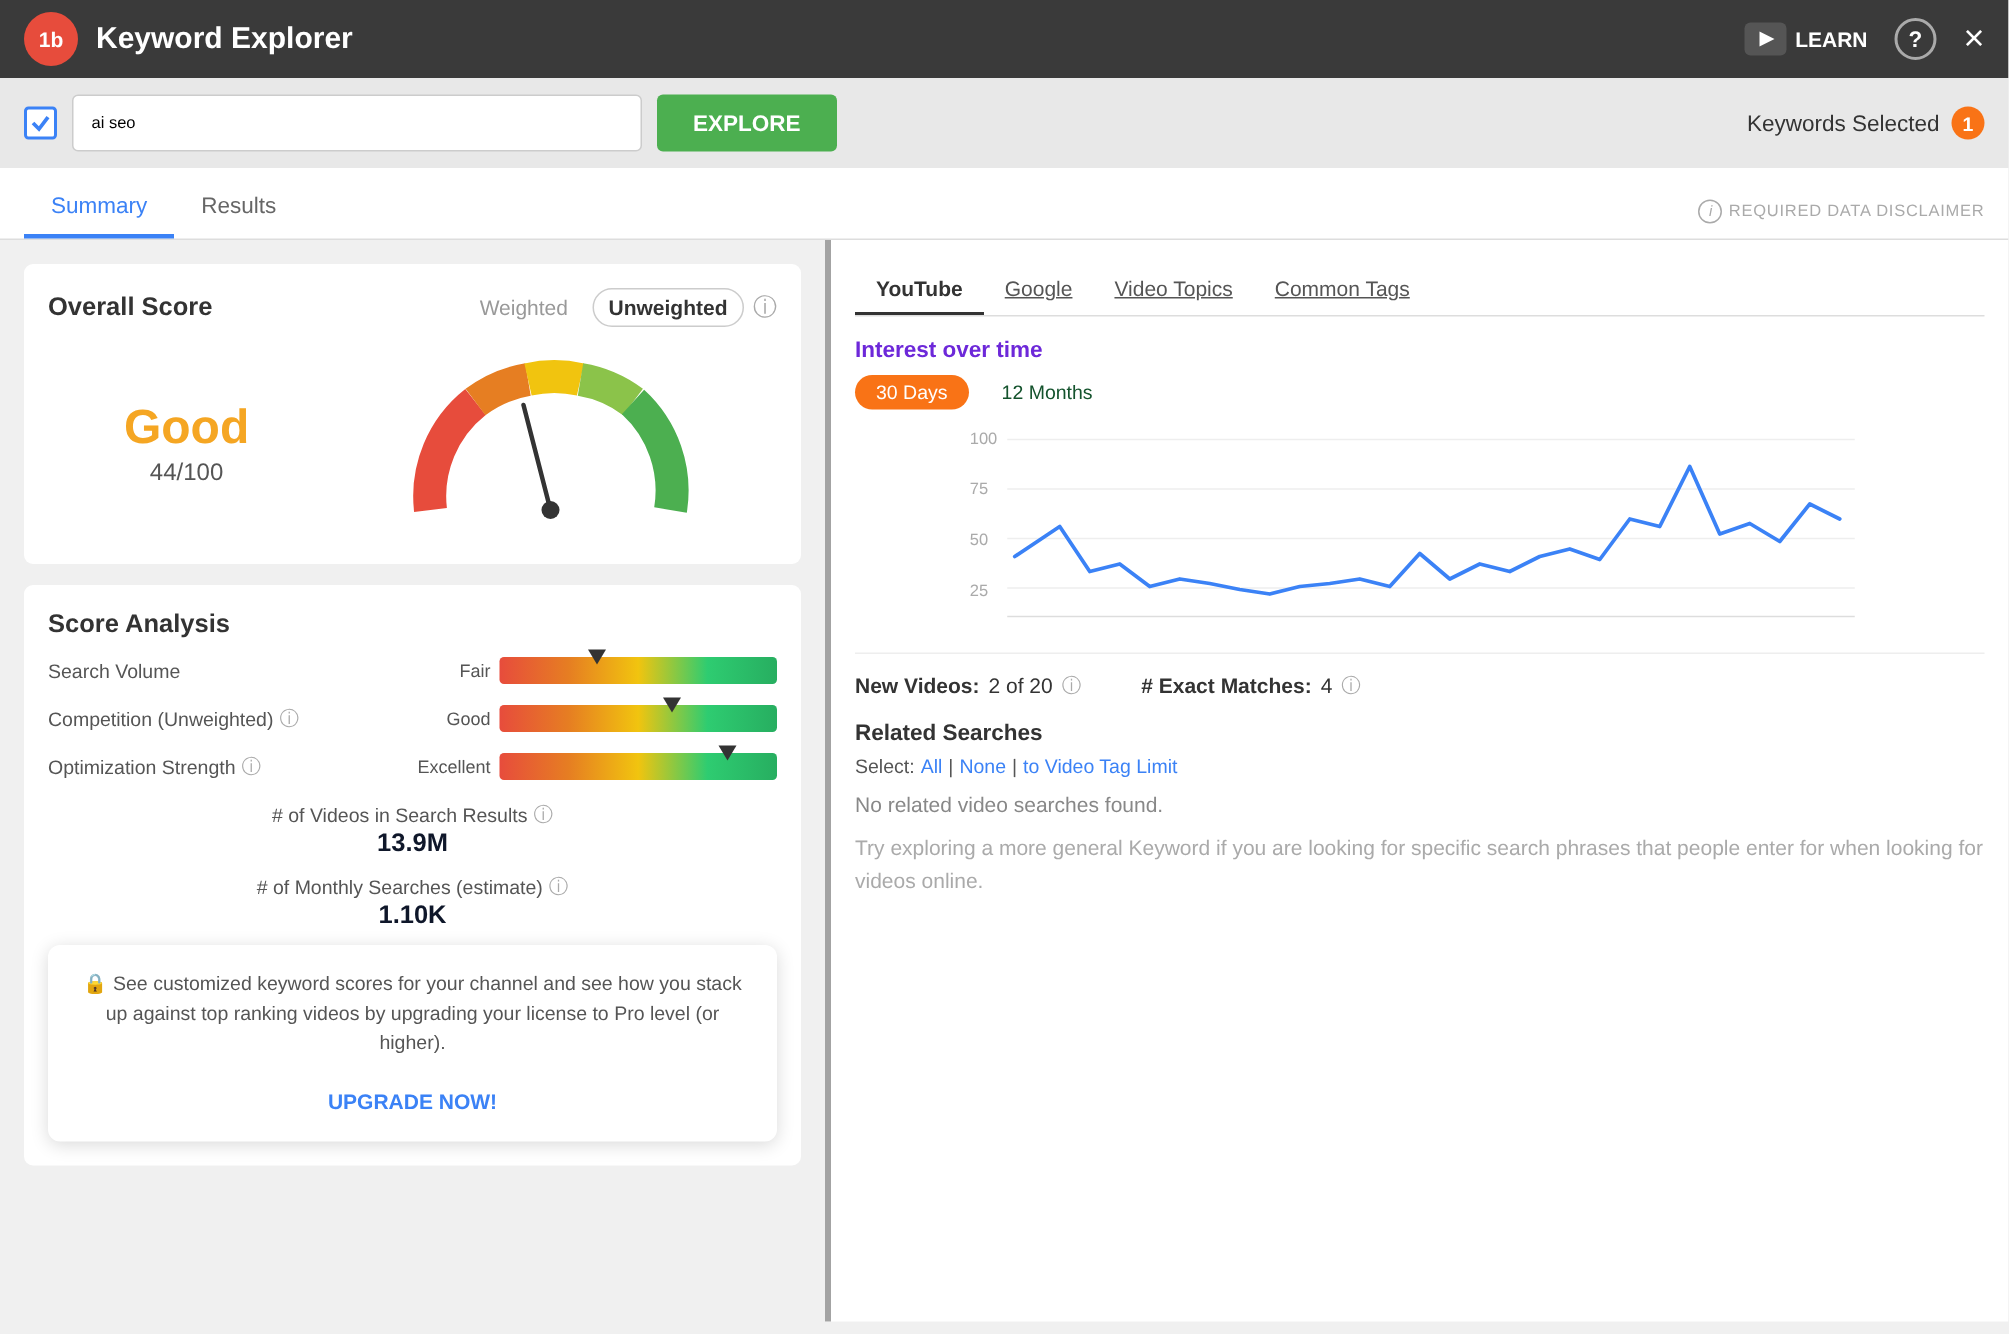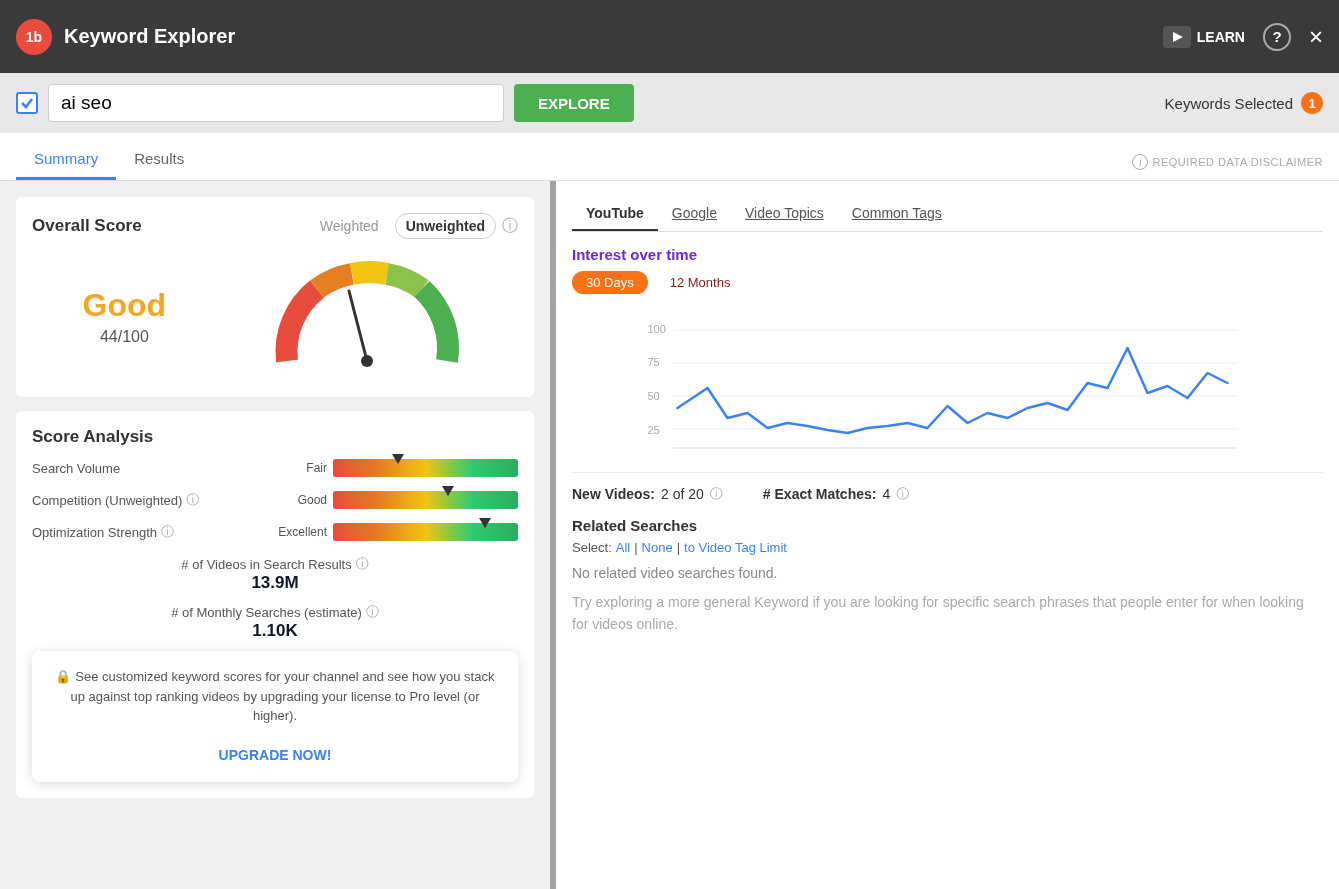--- a/index.html
+++ b/index.html
@@ -1,21 +1,21 @@
 <!DOCTYPE html>
 <html><head>
   <meta charset="utf-8">
   <style>
     * { box-sizing: border-box; margin: 0; padding: 0; }
     body { font-family: Arial, sans-serif; background: #f0f0f0; width: 1339px; height: 889px; overflow: hidden; }
 
     
     .header {
       background: #3a3a3a;
-      height: 73px;
+      height: 52px;
       display: flex;
       align-items: center;
       padding: 0 16px;
       justify-content: space-between;
     }
     .header-left { display: flex; align-items: center; gap: 12px; }
     .logo-circle {
       width: 36px; height: 36px; background: #e74c3c; border-radius: 50%;
       display: flex; align-items: center; justify-content: center;
       color: white; font-weight: bold; font-size: 14px;
@@ -42,22 +42,22 @@
       padding: 0 16px;
       gap: 12px;
       justify-content: space-between;
     }
     .search-left { display: flex; align-items: center; gap: 10px; }
     .checkbox {
       width: 22px; height: 22px; border: 2px solid #3b82f6; border-radius: 3px;
       display: flex; align-items: center; justify-content: center; background: white;
     }
     .search-input {
-      width: 456px; height: 38px; border: 1px solid #ccc; border-radius: 4px;
-      padding: 0 12px; font-size: 19px; outline: none;
+      width: 380px; height: 38px; border: 1px solid #ccc; border-radius: 4px;
+      padding: 0 12px; font-size: 11px; outline: none;
     }
     .explore-btn {
       background: #4caf50; color: white; border: none; border-radius: 4px;
       padding: 8px 24px; font-size: 15px; font-weight: bold; cursor: pointer;
       height: 38px;
     }
     .keywords-selected {
       display: flex; align-items: center; gap: 8px;
       font-size: 15px; color: #333; font-weight: 500;
     }
@@ -184,26 +184,26 @@
     .yt-tabs { display: flex; gap: 0; border-bottom: 1px solid #ddd; margin-bottom: 14px; }
     .yt-tab {
       padding: 8px 14px; font-size: 14px; cursor: pointer; color: #333;
       border-bottom: 2px solid transparent;
     }
     .yt-tab.active { color: #333; border-bottom: 2px solid #333; font-weight: 600; }
     .yt-tab.underline { text-decoration: underline; color: #555; }
 
     .interest-section { margin-bottom: 14px; }
     .interest-title { font-size: 15px; font-weight: bold; color: #6d28d9; margin-bottom: 8px; }
-    .period-btns { display: flex; align-items: center; gap: 8px; margin-bottom: 24px; }
+    .period-btns { display: flex; align-items: center; gap: 8px; margin-bottom: 8px; }
     .period-btn {
       padding: 4px 14px; border-radius: 20px; border: none; cursor: pointer; font-size: 13px;
     }
     .period-btn.active { background: #f97316; color: white; }
-    .period-btn.inactive { background: transparent; color: #7f1d1d; }
+    .period-btn.inactive { background: transparent; color: #14532d; }
 
     
     .chart-area { position: relative; width: 100%; height: 140px; }
     .chart-svg { width: 100%; height: 140px; }
 
     .metrics-row {
       display: flex; gap: 40px; margin-bottom: 14px;
       border-top: 1px solid #eee; padding-top: 12px;
     }
     .metric-item { font-size: 14px; color: #333; display: flex; align-items: center; gap: 6px; }
@@ -371,21 +371,21 @@
         <p>
           <span>🔒</span>
           <span>See customized keyword scores for your channel and see how you stack up against top ranking videos by upgrading your license to Pro level (or higher).</span>
         </p>
         <br>
         <a class="upgrade-link">UPGRADE NOW!</a>
       </div>
     </div>
   </div>
 
-  <div class="right-panel" style="border-left: 6px solid #a3a3a3;">
+  <div class="right-panel" style="border-left: 4px solid #a3a3a3;">
 
     <div class="yt-tabs">
       <div class="yt-tab active">YouTube</div>
       <div class="yt-tab underline">Google</div>
       <div class="yt-tab underline">Video Topics</div>
       <div class="yt-tab underline">Common Tags</div>
     </div>
 
     <div class="interest-section">
       <div class="interest-title">Interest over time</div>

